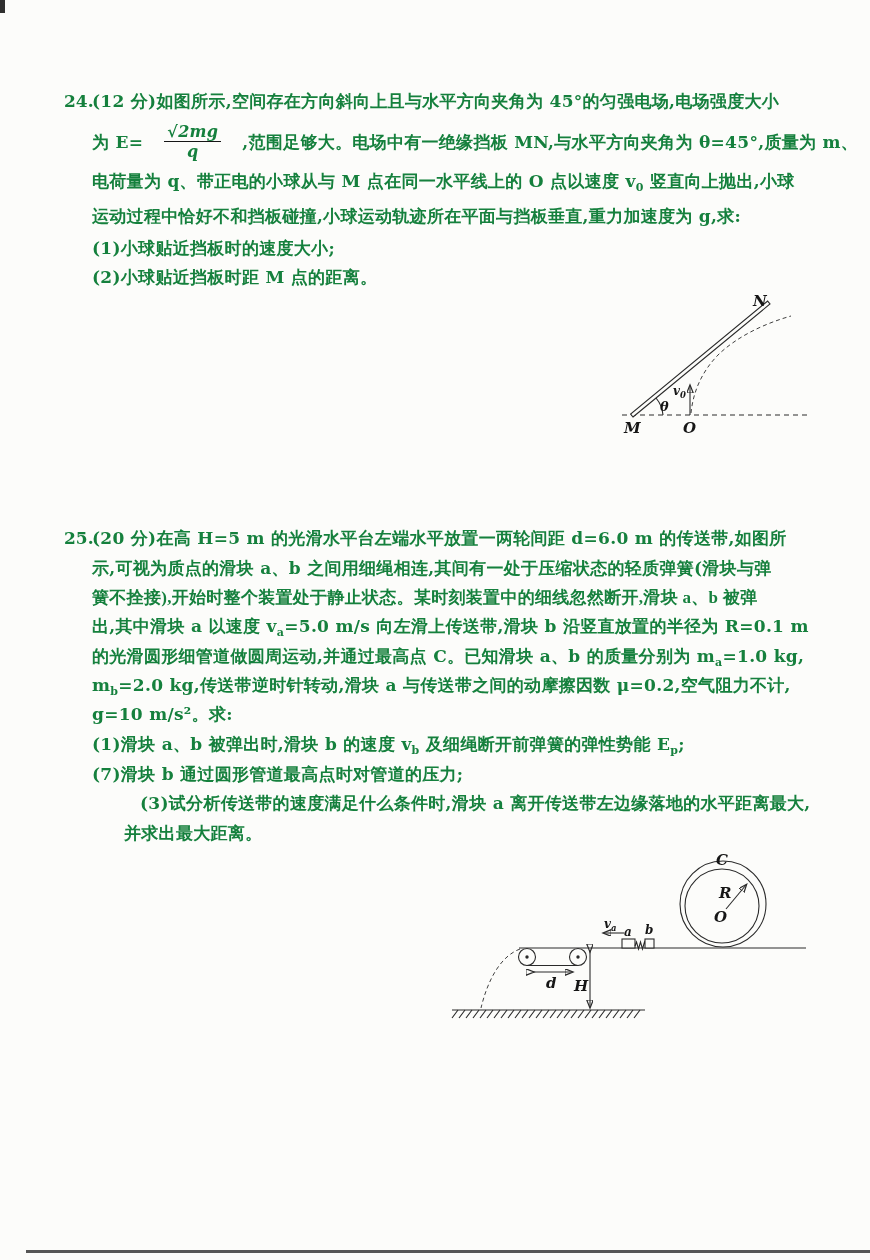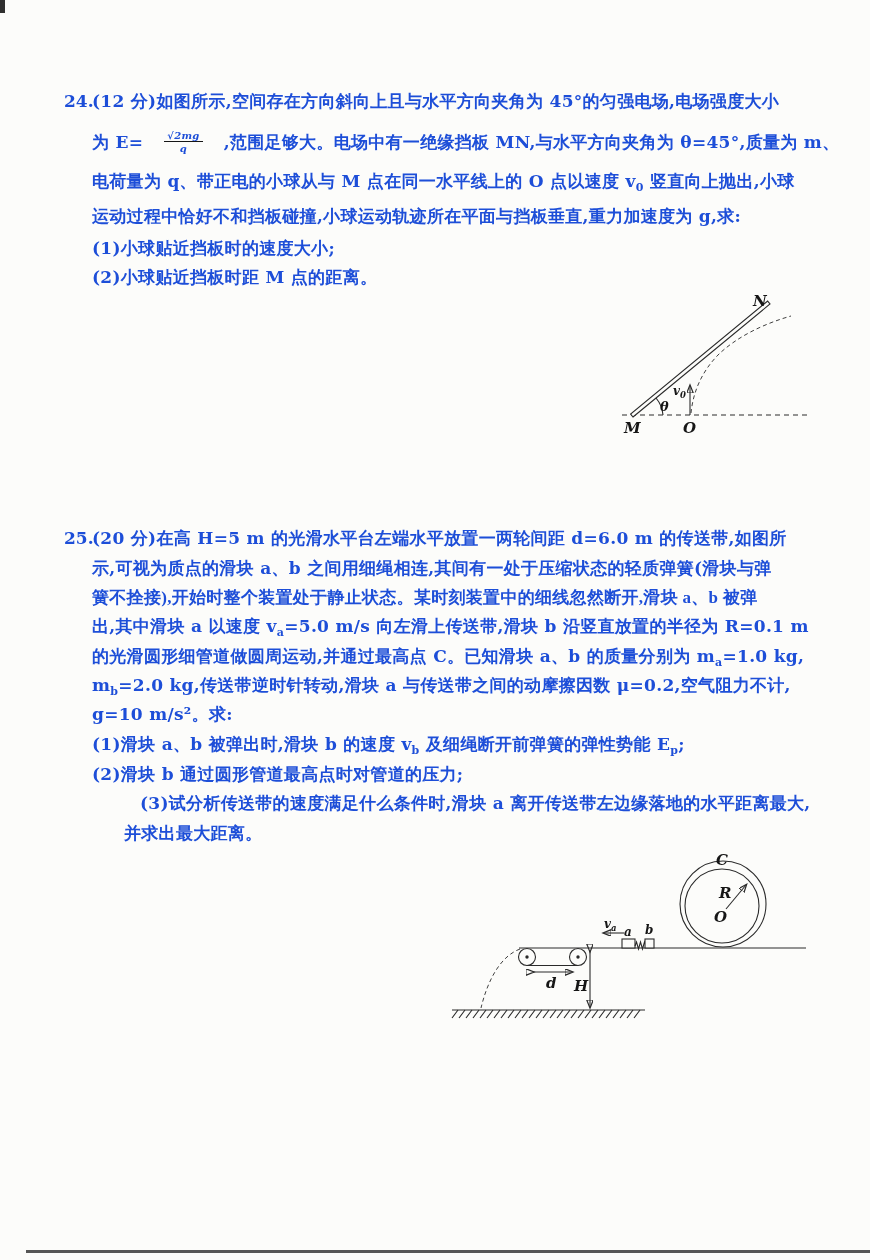--- a/index.html
+++ b/index.html
@@ -1,30 +1,30 @@
 <!DOCTYPE html>
 <html><head>
 <meta charset="utf-8">
 <style>
   html,body{margin:0;padding:0;background:#e9e9e7;}
   .page{
     position:relative;width:870px;height:1260px;margin:0 auto;
-    background:#fcfcfa;color:#1d4ed8;overflow:hidden;
+    background:#fcfcfa;color:#15803d;overflow:hidden;
     font-family:"DejaVu Serif","Liberation Serif",serif;
   }
   .tline{
     position:absolute;font-size:17px;line-height:22px;font-weight:600;
     white-space:nowrap;letter-spacing:0.3px;
   }
   .tline sub{font-size:11px;font-weight:600;vertical-align:-4px;line-height:0;}
   .pnum{position:absolute;font-size:17px;font-weight:700;line-height:22px;}
   .formula-row{display:flex;align-items:center;height:42px;}
   .frac{
     display:inline-flex;flex-direction:column;align-items:center;
-    font-size:10px;line-height:1.15;margin:0 2px;font-style:italic;font-weight:600;
+    font-size:16px;line-height:1.15;margin:0 2px;font-style:italic;font-weight:600;
   }
   .frac .num{padding:0 3px;border-bottom:1.3px solid #161616;}
   .frac .den{padding-top:1px;}
   .footer{
     position:absolute;top:1158px;left:0;width:870px;text-align:center;
     font-size:17px;font-weight:700;letter-spacing:1.5px;
   }
   svg.fig{position:absolute;overflow:visible;}
   svg.fig line, svg.fig path, svg.fig polygon, svg.fig circle, svg.fig rect{
     stroke:#2a2a2a;fill:none;stroke-width:1.1;
@@ -96,21 +96,21 @@
     <div class="tline" style="left:92px;top:645px;">
       <span>的光滑圆形细管道做圆周运动,并通过最高点 C。已知滑块 a、b 的质量分别为 m</span><sub>a</sub><span>=1.0 kg,</span>
     </div>
     <div class="tline" style="left:92px;top:674px;">
       <span>m</span><sub>b</sub><span>=2.0 kg,传送带逆时针转动,滑块 a 与传送带之间的动摩擦因数 μ=0.2,空气阻力不计,</span>
     </div>
     <div class="tline" style="left:92px;top:703px;">g=10 m/s²。求:</div>
     <div class="tline" style="left:92px;top:733px;">
       <span>(1)滑块 a、b 被弹出时,滑块 b 的速度 v</span><sub>b</sub><span> 及细绳断开前弹簧的弹性势能 E</span><sub>p</sub><span>;</span>
     </div>
-    <div class="tline" style="left:92px;top:763px;">(2)滑块 b 通过圆形管道最高点时对管道的压力;</div>
+    <div class="tline" style="left:92px;top:763px;">(7)滑块 b 通过圆形管道最高点时对管道的压力;</div>
     <div class="tline" style="left:92px;top:792px;margin-left:48px;">(3)试分析传送带的速度满足什么条件时,滑块 a 离开传送带左边缘落地的水平距离最大,</div>
     <div class="tline" style="left:124px;top:822px;">并求出最大距离。</div>
 
     <svg class="fig" style="left:438px;top:838px;" width="370" height="185" viewBox="0 0 370 185">
       <defs>
         <marker id="ah25" markerWidth="9" markerHeight="8" refX="6.5" refY="3" orient="auto">
           <path d="M0,0 L7.5,3 L0,6 z" fill="#2a2a2a" stroke="none"></path>
         </marker>
       </defs>
 

